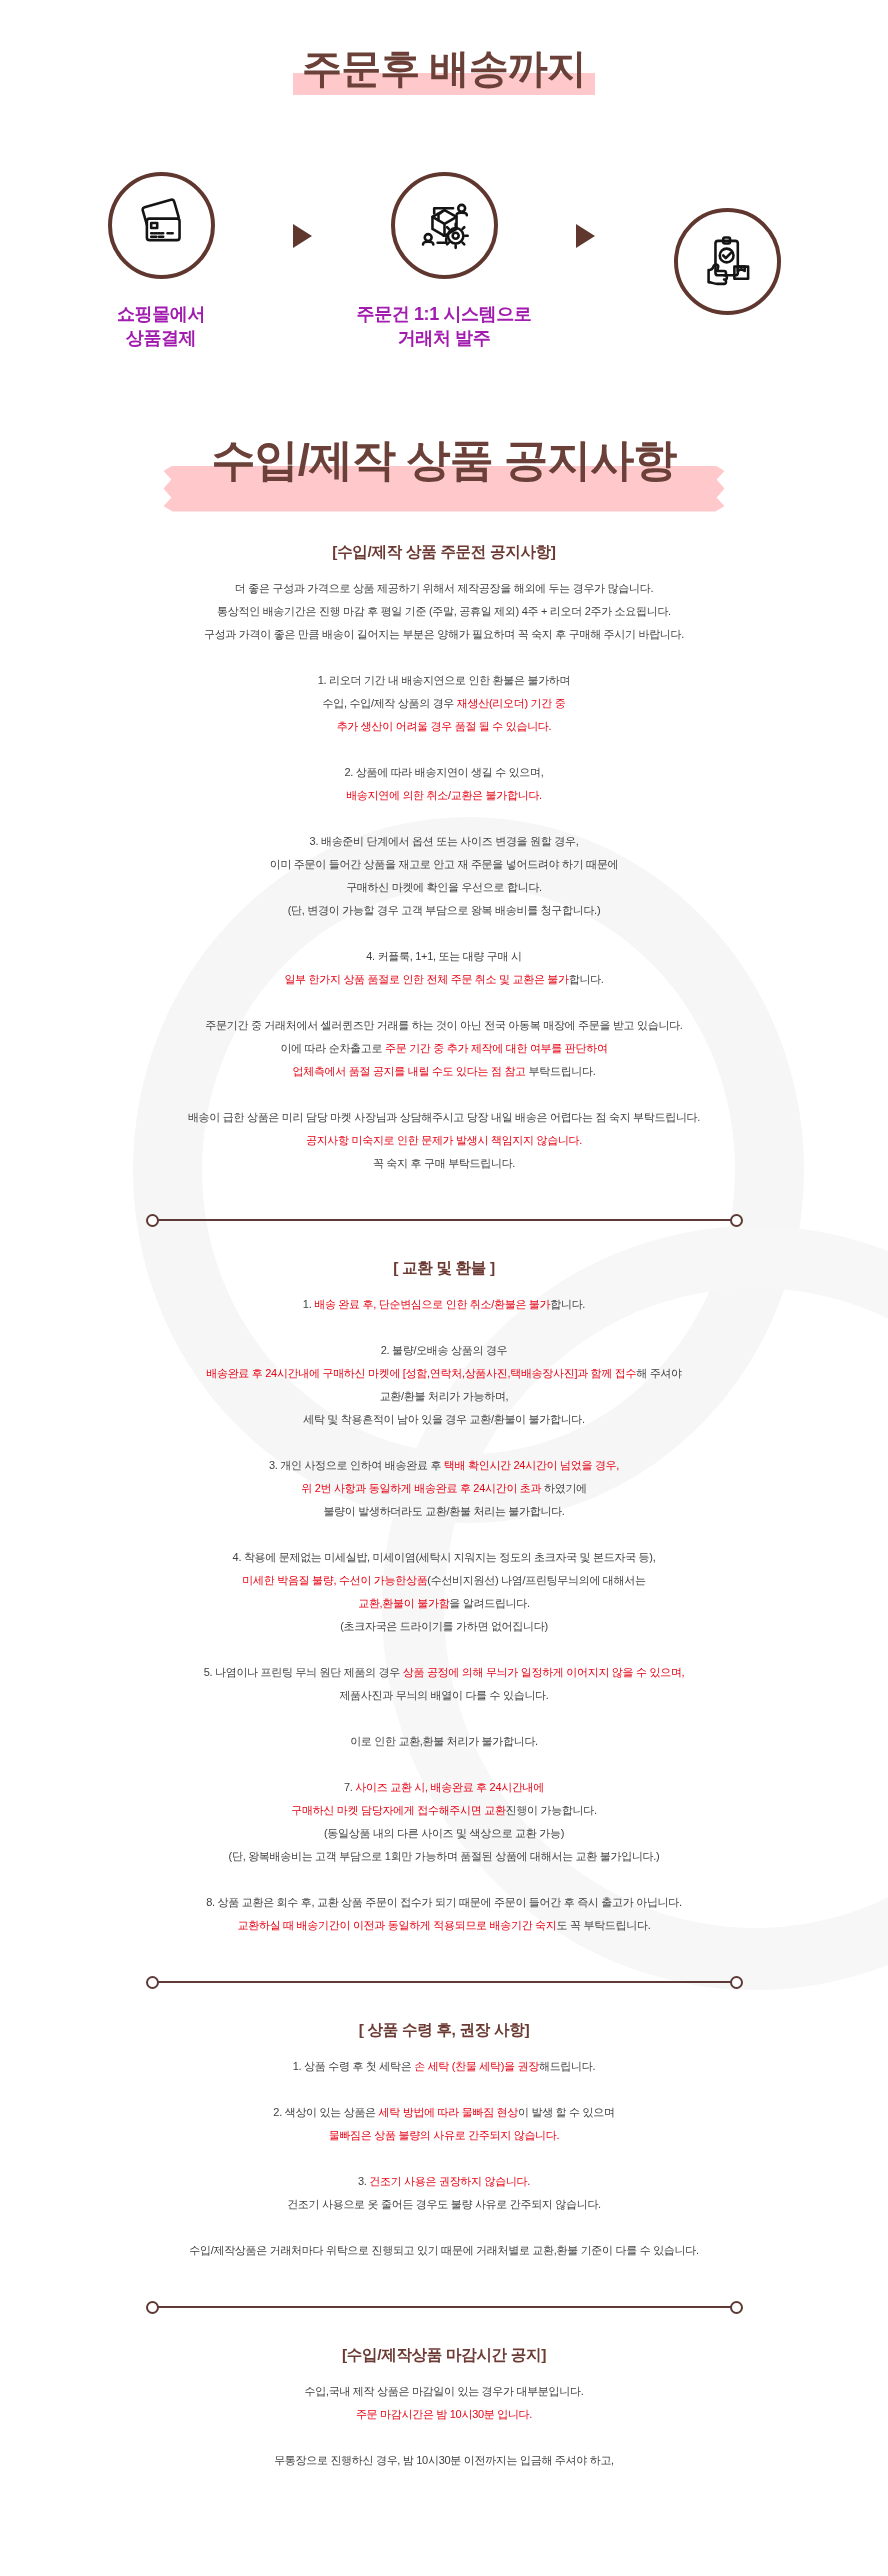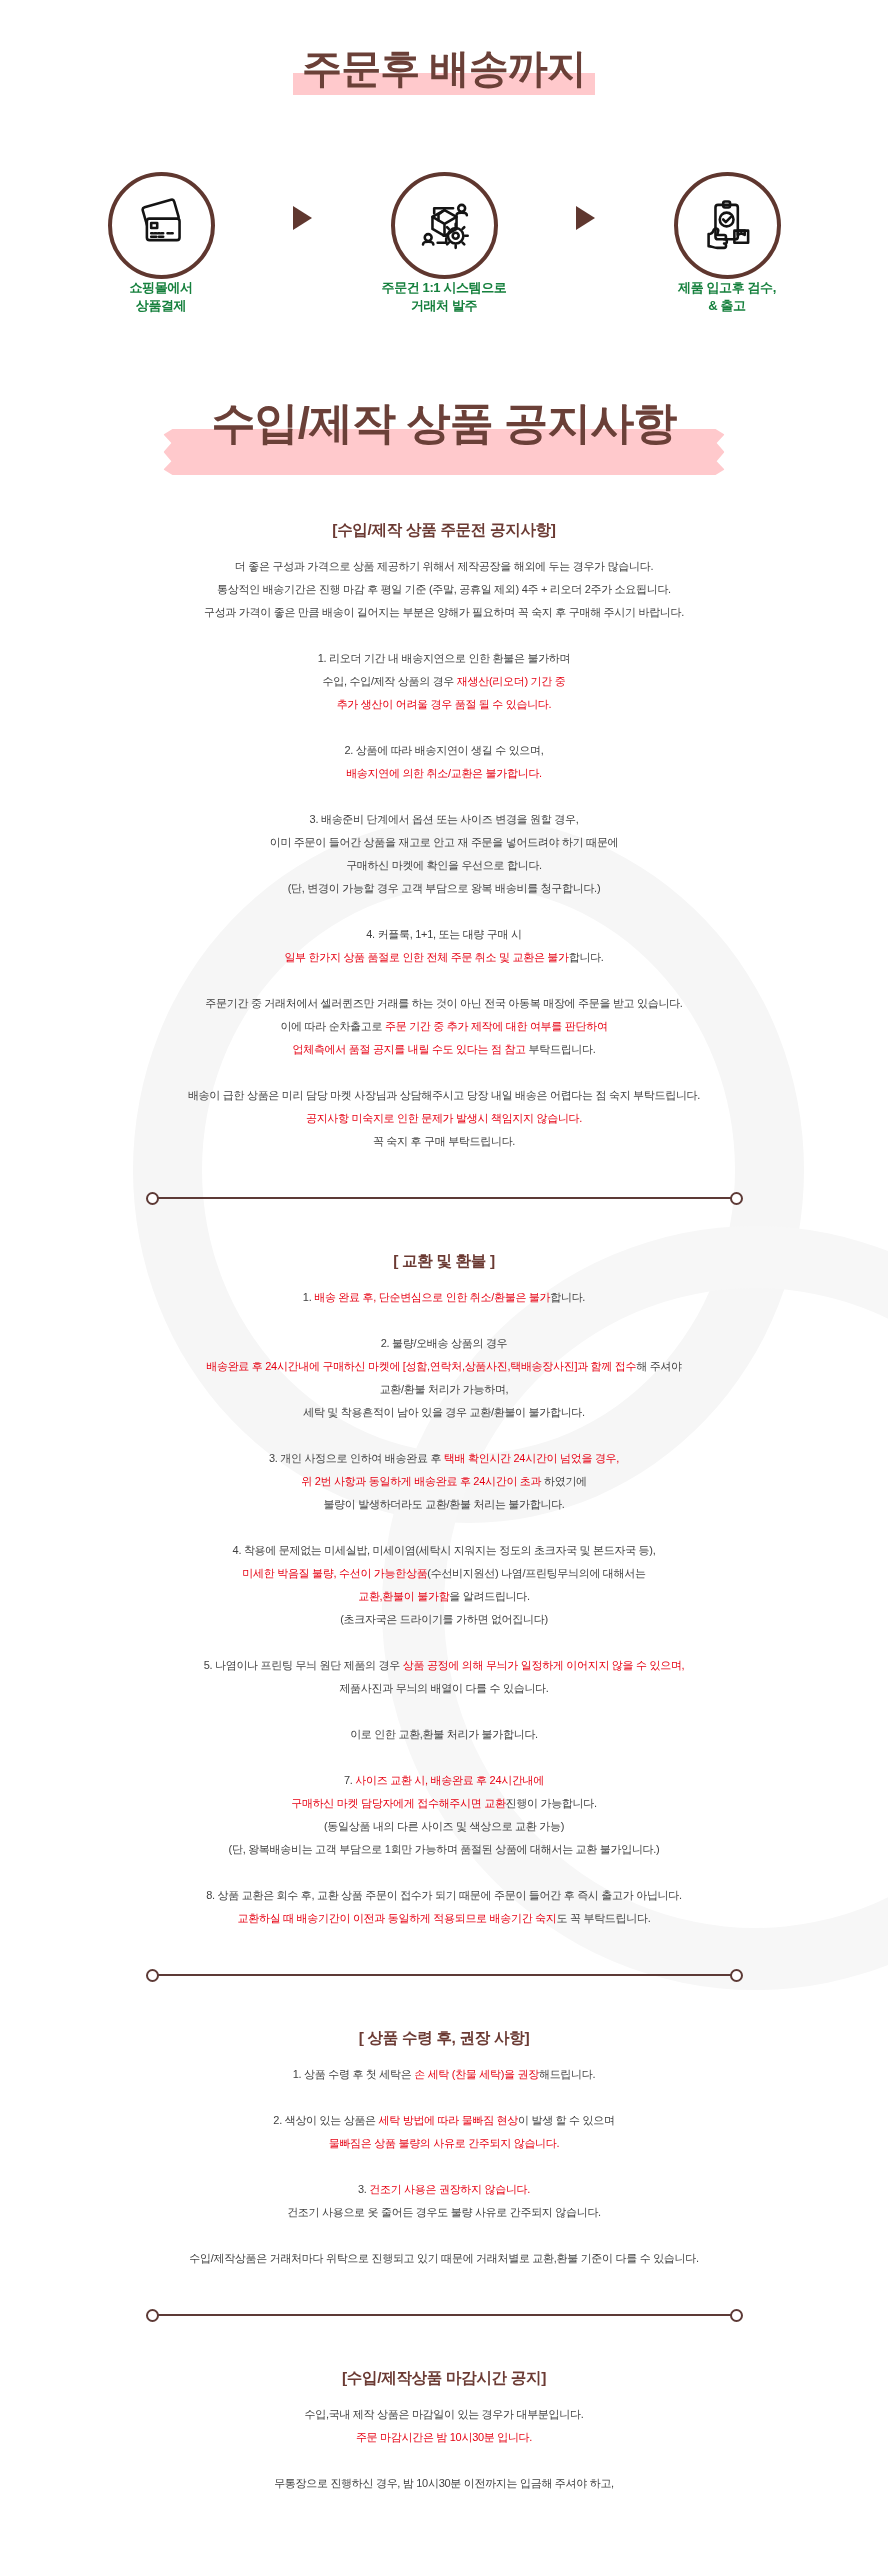--- a/index.html
+++ b/index.html
@@ -45,23 +45,24 @@
   .step-circle{
     width:99px;height:99px;
     margin:0 auto;
     border:4.4px solid #5f372f;
     border-radius:50%;
     display:flex;align-items:center;justify-content:center;
     background:#fff;
   }
   .step-circle svg{display:block;}
   .step-label{
-    font-size:13px;
+    margin-top:23px;
+    font-size:18px;
     font-weight:bold;
-    color:#15803d;
+    color:#a21caf;
     line-height:1.35;
     white-space:pre-line;
     letter-spacing:-0.4px;
   }
   .flow-arrow{
     width:0;height:0;
     border-top:12.4px solid transparent;
     border-bottom:12.4px solid transparent;
     border-left:19.5px solid #5f372f;
     margin-top:-50px; 
@@ -87,21 +88,21 @@
     font-size:44px;
     font-weight:bold;
     letter-spacing:-0.9px;
     color:#6b4038;
     line-height:1.1;
   }
 
   
   .sections{margin-top:9px;}
   .sec-heading{
-    margin:43px 0 14px 0;
+    margin:28px 0 14px 0;
     text-align:center;
     font-size:15.5px;
     font-weight:bold;
     color:#6b3a33;
     letter-spacing:-0.3px;
     line-height:23px;
   }
   .block{
     margin:0 27px 23px 27px;
     text-align:center;
@@ -207,22 +208,20 @@
                 <rect x="27" y="4" width="8" height="7" rx="2"></rect>
                 <circle cx="31" cy="25" r="8"></circle>
                 <path d="M27 25 l3 3 l6 -6"></path>
                 <rect x="40" y="38" width="16" height="14"></rect>
                 <path d="M44 38 h8 v5 l-4 -2 l-4 2 Z"></path>
                 <path d="M10 42 c3 0 5 -2 6 -5 c2 -3 6 -1 5 2 l-1 4 h8 c3 0 3 5 0 5 h1 c3 0 3 5 0 5 h-1 c3 0 3 5 0 5 h-8 c-4 0 -7 -2 -10 -2 Z"></path>
               </g>
             </svg>
           </span>
         </div>
-        <div class="step-label">제품 입고후 검수,
-&amp; 출고</div>
       </div>
 
     </div>
 
     <div class="banner">
       <div class="banner-ribbon"></div>
       <div class="banner-title">수입/제작 상품 공지사항</div>
     </div>
 
     <div class="sections">

